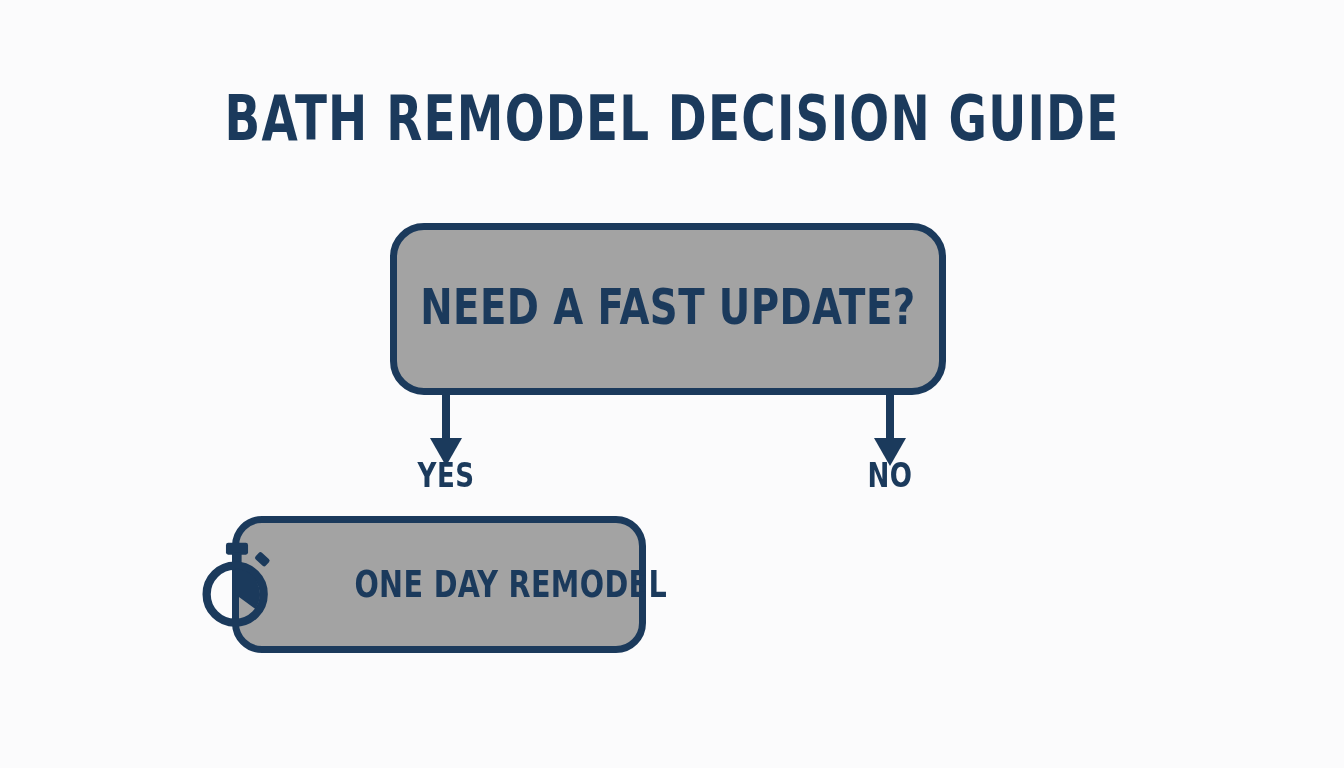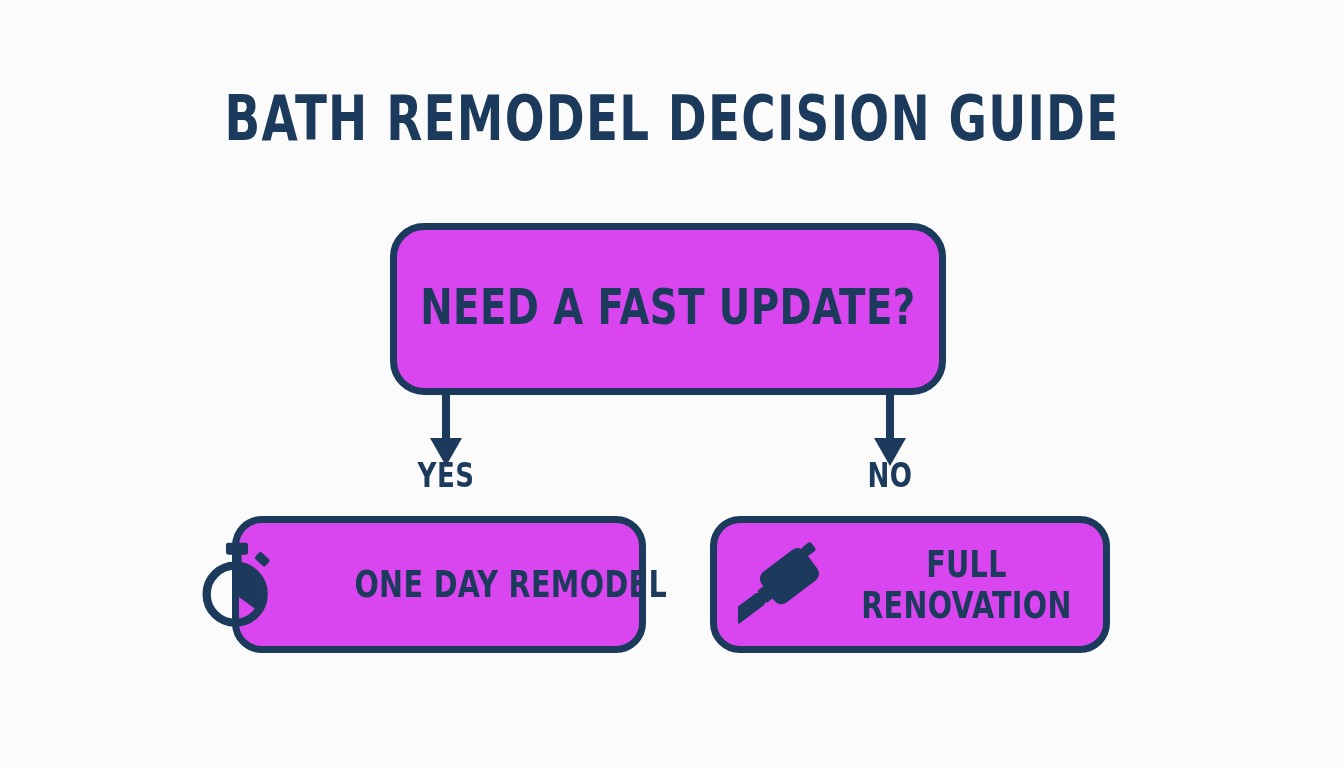--- a/index.html
+++ b/index.html
@@ -36,21 +36,21 @@
     line-height: 70px;
     letter-spacing: 1.5px;
     transform: scaleX(0.84);
     transform-origin: center top;
     white-space: nowrap;
   }
 
   
   .node {
     position: absolute;
-    background: #d946ef;
+    background: #a3a3a3;
     border: 7px solid #1b3a5c;
     box-sizing: border-box;
   }
 
   
   .decision-box {
     left: 390px;
     top: 223px;
     width: 556px;
     height: 172px;
@@ -175,36 +175,14 @@
         <rect x="70" y="17" width="15" height="10" rx="2.5" fill="#1b3a5c" transform="rotate(42 77.5 22)"></rect>
 
         <circle cx="48" cy="60" r="31" fill="none" stroke="#1b3a5c" stroke-width="9"></circle>
 
         <path d="M48 60 L48 32 A28 28 0 0 1 70 76 Z" fill="#1b3a5c"></path>
       </svg>
     </div>
     <div class="result-text result-text-one-line">ONE DAY REMODEL</div>
   </div>
 
-  <div class="node result-box result-right">
-    <div class="result-icon">
-      <svg viewBox="0 0 100 100" width="96" height="96" aria-hidden="true">
-        <g transform="rotate(-37 52 42)">
-
-          <rect x="26" y="22" width="56" height="40" rx="9" fill="#1b3a5c"></rect>
-
-          <rect x="80" y="26" width="13" height="11" rx="3" fill="#1b3a5c"></rect>
-
-          <rect x="18" y="34" width="12" height="16" rx="2" fill="#1b3a5c"></rect>
-        </g>
-
-        <g transform="rotate(-37 52 42)">
-          <rect x="-22" y="35" width="42" height="15" rx="6" fill="#1b3a5c"></rect>
-        </g>
-      </svg>
-    </div>
-    <div class="result-text result-text-two-line">
-      <span>FULL</span>
-      <span>RENOVATION</span>
-    </div>
-  </div>
 
 </div>
 
 </body></html>

